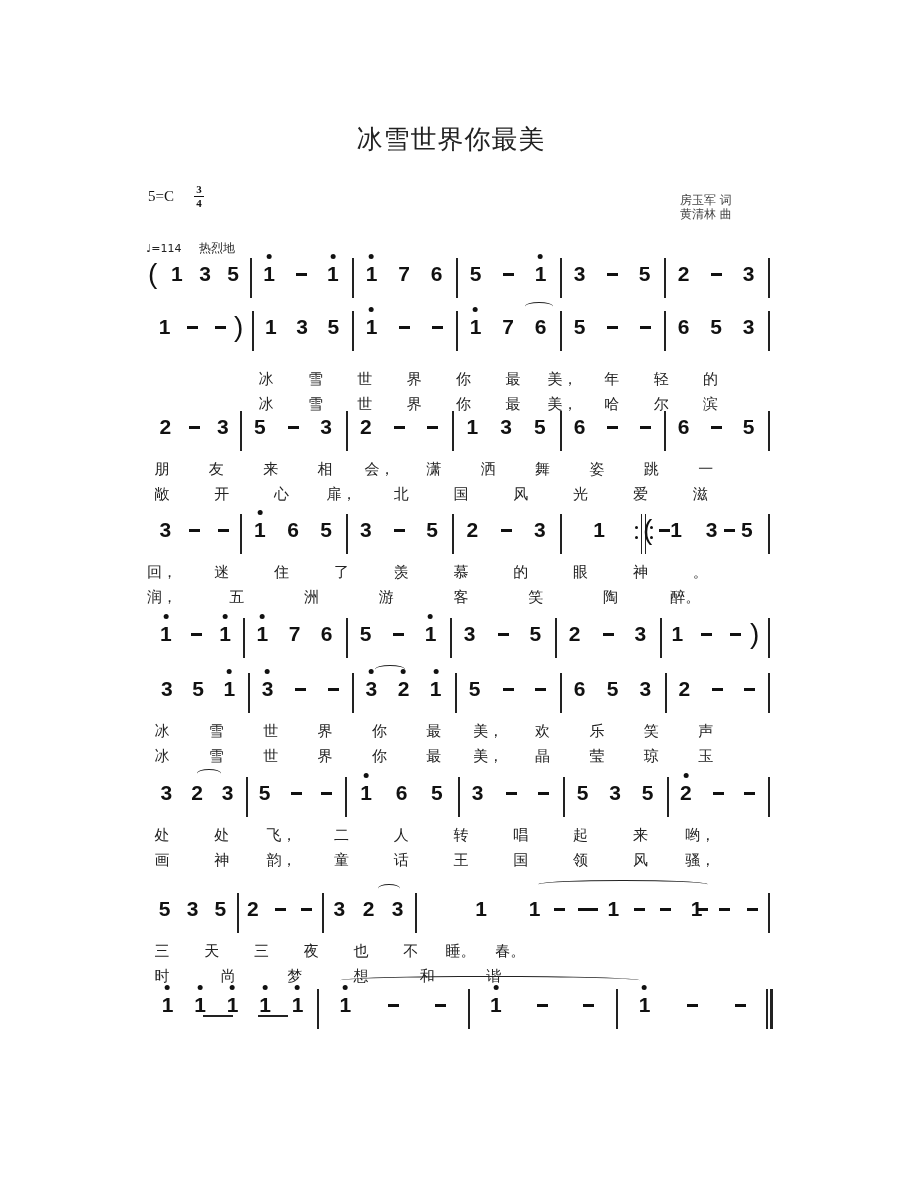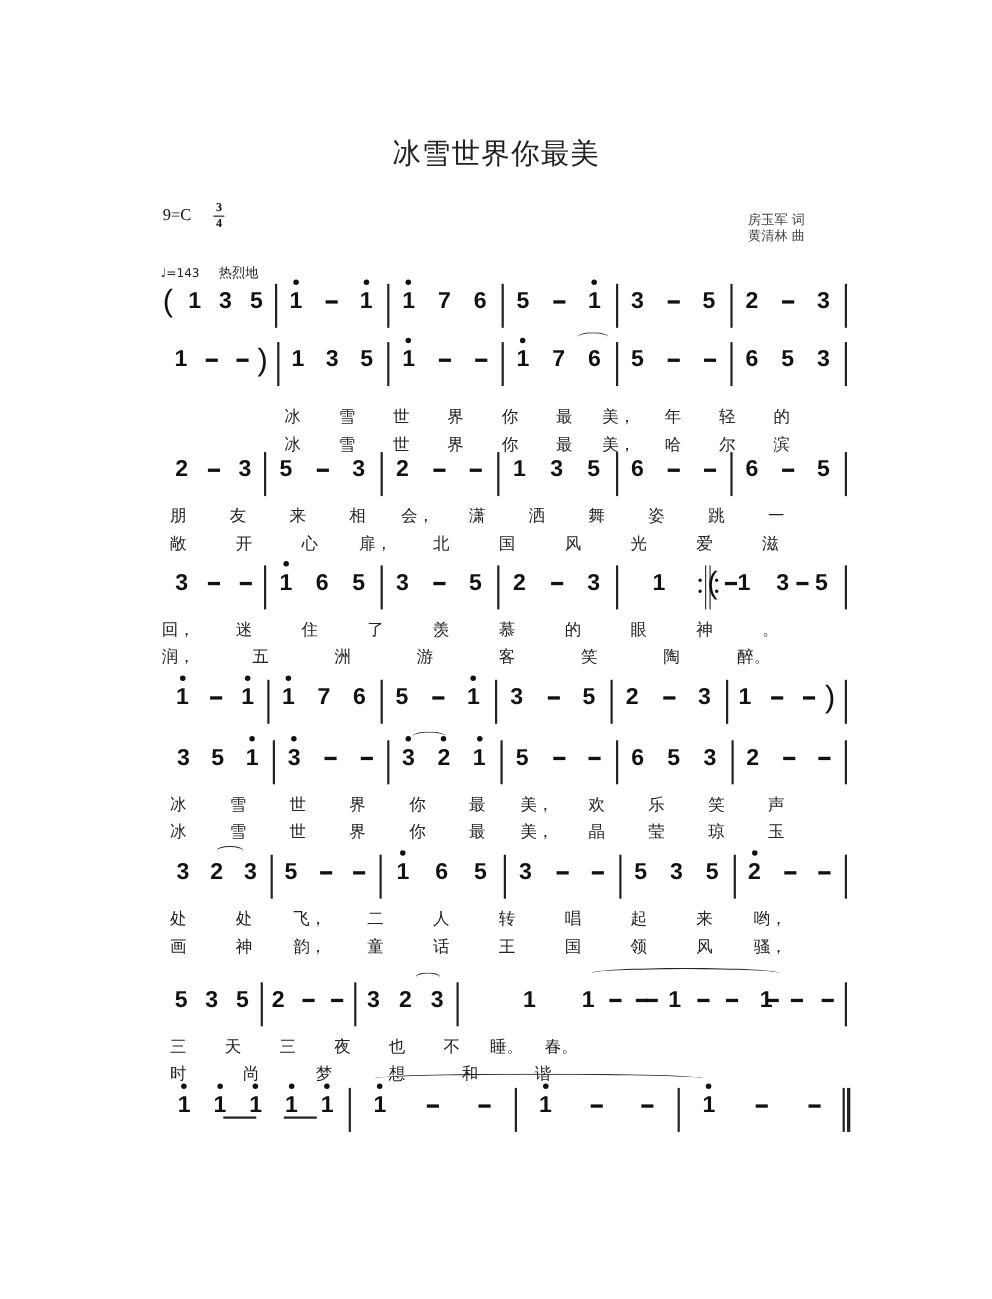--- a/index.html
+++ b/index.html
@@ -20,32 +20,32 @@
   .paren { position:absolute; font-family:"Liberation Sans", sans-serif; font-size:28px; line-height:28px; }
   .lyr { position:absolute; font-size:15px; color:#222; transform:translateX(-50%); font-family:"DejaVu Serif", serif; }
   .slur { position:absolute; border-top:1.5px solid #222; border-radius:50% 50% 0 0; height:8px; }
   .ul { position:absolute; height:1.5px; background:#222; }
   .rdot { position:absolute; width:3px; height:3px; background:#111; border-radius:50%; }
 </style>
 </head>
 <body>
 
 <div class="title">冰雪世界你最美</div>
-<div class="key">9=C</div>
+<div class="key">5=C</div>
 <div class="ts">
   <span>3</span>
   <span class="bar"></span>
   <span>4</span>
 </div>
 <div class="credits">
   <div>房玉军 词</div>
   <div>黄清林 曲</div>
 </div>
 <div class="tempo">
-  <span>♩=143</span>
+  <span>♩=114</span>
   <span class="exp">热烈地</span>
 </div>
 
 <div id="score">
     <div class="bl" style="left: 250px; top: 258px; height: 40px;"></div>
     <div class="bl" style="left: 352px; top: 258px; height: 40px;"></div>
     <div class="bl" style="left: 456px; top: 258px; height: 40px;"></div>
     <div class="bl" style="left: 560px; top: 258px; height: 40px;"></div>
     <div class="bl" style="left: 664px; top: 258px; height: 40px;"></div>
     <div class="bl" style="left: 768px; top: 258px; height: 40px;"></div>

